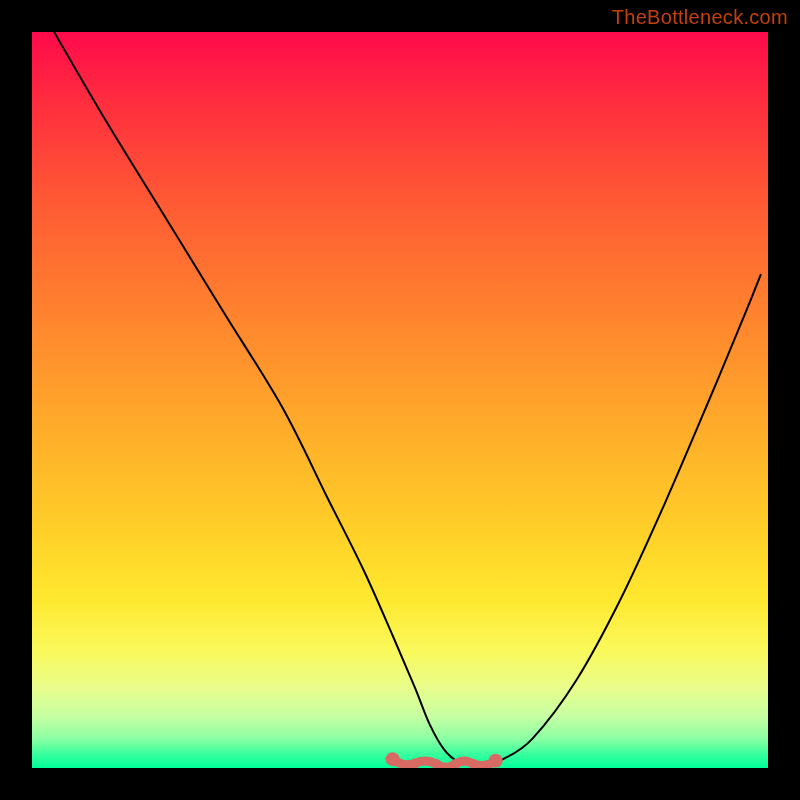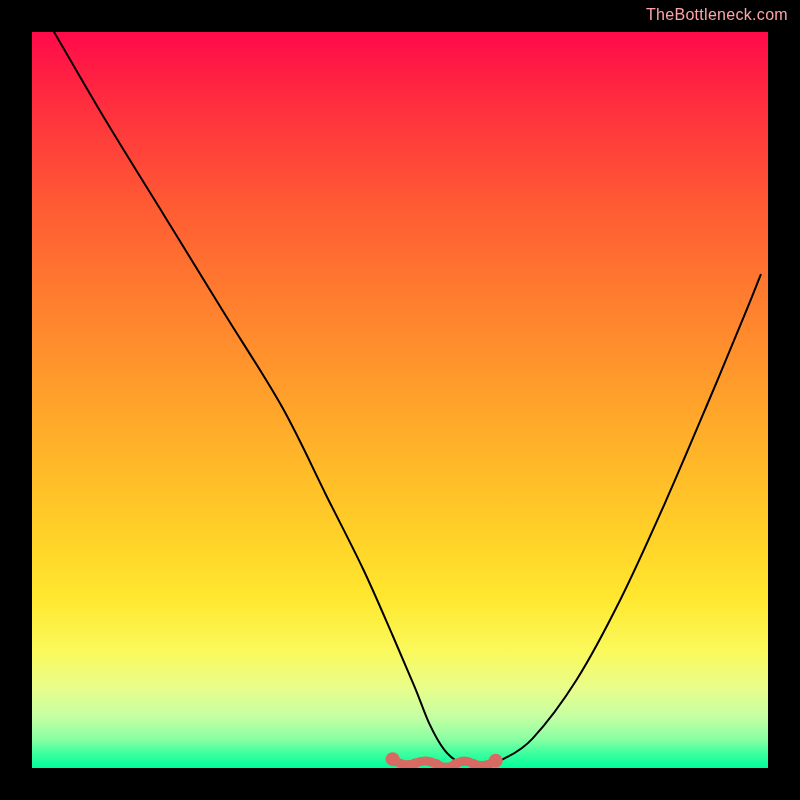--- a/index.html
+++ b/index.html
@@ -14,22 +14,22 @@
   .frame {
     position: relative;
     width: 800px;
     height: 800px;
     background: #000;
   }
   .watermark {
     position: absolute;
     top: 6px;
     right: 12px;
-    color: #fca5a5;
-    font-size: 16px;
+    color: #c2410c;
+    font-size: 20px;
     font-weight: 400;
     z-index: 20;
     letter-spacing: 0.3px;
   }
   .plot-area {
     position: absolute;
     left: 32px;
     top: 32px;
     width: 736px;
     height: 736px;

